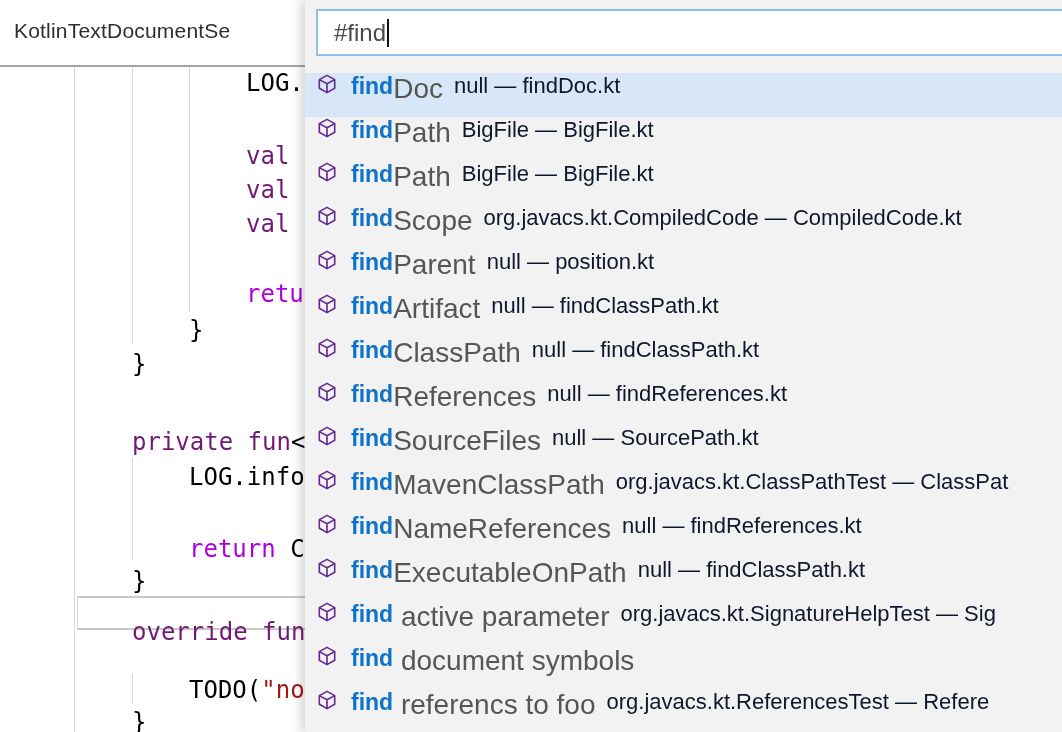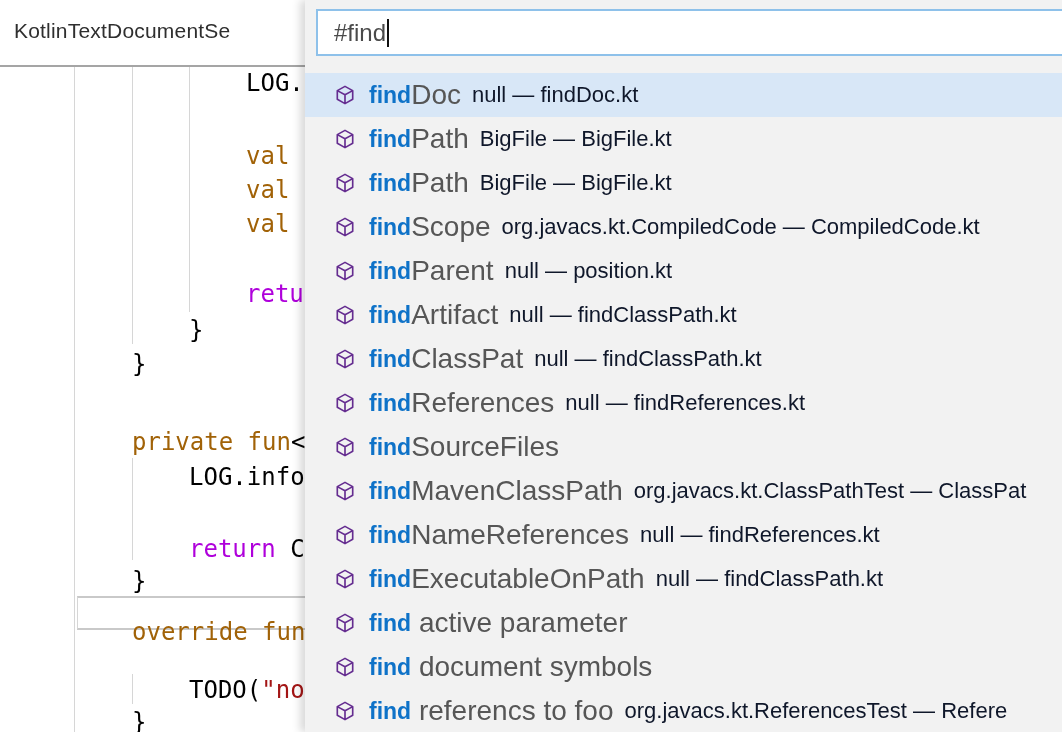--- a/index.html
+++ b/index.html
@@ -9,37 +9,37 @@
   
   .tabbar{position:absolute;left:0;top:0;width:100%;height:65px;background:#fff;
           border-bottom:2px solid #a5a5a5;z-index:1;}
   .tab-title{position:absolute;left:14px;top:19px;font-size:21px;color:#2f2f2f;
              letter-spacing:.2px;white-space:nowrap;}
   .code-area{position:absolute;left:0;top:67px;width:305px;height:665px;background:#fff;
              overflow:hidden;z-index:0;}
   .guide{position:absolute;width:1px;background:#d6d6d6;}
   .code-line{position:absolute;font-family:"DejaVu Sans Mono",monospace;font-size:24px;
              line-height:26px;white-space:pre;color:#000;}
-  .tok-k{color:#a16207;}        
+  .tok-k{color:#701a75;}        
   .tok-c{color:#af00db;}        
   .tok-p{color:#000000;}        
   .tok-s{color:#a31515;}        
   .fold-band{position:absolute;background:#fff;border-top:2px solid #c9c9c9;
              border-bottom:2px solid #c9c9c9;border-left:1px solid #d6d6d6;}
 
   
   .overlay{position:absolute;left:305px;top:0;width:757px;height:732px;background:#f2f2f2;
            box-shadow:-5px 0 8px rgba(0,0,0,.15);z-index:2;}
   .search-box{position:absolute;left:11px;top:9px;right:-4px;height:43px;background:#fff;
               border:2px solid #8ec1ea;display:flex;align-items:center;}
   .search-text{font-size:24px;color:#4a4a4a;padding-left:16px;white-space:pre;}
   .caret{display:inline-block;width:2px;height:28px;background:#111;margin-left:1px;
          vertical-align:-5px;}
   .results{position:absolute;left:0;top:73px;right:0;bottom:0;overflow:hidden;}
-  .row{position:relative;height:44px;display:flex;align-items:center;padding-left:29px;
+  .row{position:relative;height:44px;display:flex;align-items:flex-start;padding-left:11px;
        white-space:nowrap;overflow:hidden;cursor:default;}
   .row.selected{background:#d8e7f7;}
   .row .sym{flex:0 0 auto;width:22px;height:22px;margin-right:13px;}
   .row .match{font-weight:bold;color:#0e72c8;font-size:23px;white-space:pre;}
   .row .rest{color:#565656;font-size:28px;white-space:pre;}
   .row .meta{color:#0f172a;font-size:22px;margin-left:11px;white-space:pre;}
 </style>
 </head>
 <body>
 
@@ -125,37 +125,38 @@
     </svg>
     <span class="match">find</span>
           <span class="rest">Artifact</span>
     <span class="meta">null — findClassPath.kt</span>
   </div>
         <div class="row">
     <svg class="sym" viewBox="0 0 24 24">
       <path d="M12 2.6 L20.4 7.2 L20.4 16.6 L12 21.4 L3.6 16.6 L3.6 7.2 Z M3.6 7.2 L12 11.8 L20.4 7.2 M12 11.8 L12 21.4" fill="none" stroke="#652d90" stroke-width="1.8" stroke-linejoin="round"></path>
     </svg>
     <span class="match">find</span>
-          <span class="rest">ClassPat</span>
+          <span class="rest">ClassPath</span>
     <span class="meta">null — findClassPath.kt</span>
   </div>
         <div class="row">
     <svg class="sym" viewBox="0 0 24 24">
       <path d="M12 2.6 L20.4 7.2 L20.4 16.6 L12 21.4 L3.6 16.6 L3.6 7.2 Z M3.6 7.2 L12 11.8 L20.4 7.2 M12 11.8 L12 21.4" fill="none" stroke="#652d90" stroke-width="1.8" stroke-linejoin="round"></path>
     </svg>
     <span class="match">find</span>
           <span class="rest">References</span>
     <span class="meta">null — findReferences.kt</span>
   </div>
         <div class="row">
     <svg class="sym" viewBox="0 0 24 24">
       <path d="M12 2.6 L20.4 7.2 L20.4 16.6 L12 21.4 L3.6 16.6 L3.6 7.2 Z M3.6 7.2 L12 11.8 L20.4 7.2 M12 11.8 L12 21.4" fill="none" stroke="#652d90" stroke-width="1.8" stroke-linejoin="round"></path>
     </svg>
     <span class="match">find</span>
           <span class="rest">SourceFiles</span>
+    <span class="meta">null — SourcePath.kt</span>
   </div>
         <div class="row">
     <svg class="sym" viewBox="0 0 24 24">
       <path d="M12 2.6 L20.4 7.2 L20.4 16.6 L12 21.4 L3.6 16.6 L3.6 7.2 Z M3.6 7.2 L12 11.8 L20.4 7.2 M12 11.8 L12 21.4" fill="none" stroke="#652d90" stroke-width="1.8" stroke-linejoin="round"></path>
     </svg>
     <span class="match">find</span>
           <span class="rest">MavenClassPath</span>
     <span class="meta">org.javacs.kt.ClassPathTest — ClassPat</span>
   </div>
         <div class="row">
@@ -173,20 +174,21 @@
     <span class="match">find</span>
           <span class="rest">ExecutableOnPath</span>
     <span class="meta">null — findClassPath.kt</span>
   </div>
         <div class="row">
     <svg class="sym" viewBox="0 0 24 24">
       <path d="M12 2.6 L20.4 7.2 L20.4 16.6 L12 21.4 L3.6 16.6 L3.6 7.2 Z M3.6 7.2 L12 11.8 L20.4 7.2 M12 11.8 L12 21.4" fill="none" stroke="#652d90" stroke-width="1.8" stroke-linejoin="round"></path>
     </svg>
     <span class="match">find</span>
           <span class="rest"> active parameter</span>
+    <span class="meta">org.javacs.kt.SignatureHelpTest — Sig</span>
   </div>
         <div class="row">
     <svg class="sym" viewBox="0 0 24 24">
       <path d="M12 2.6 L20.4 7.2 L20.4 16.6 L12 21.4 L3.6 16.6 L3.6 7.2 Z M3.6 7.2 L12 11.8 L20.4 7.2 M12 11.8 L12 21.4" fill="none" stroke="#652d90" stroke-width="1.8" stroke-linejoin="round"></path>
     </svg>
     <span class="match">find</span>
           <span class="rest"> document symbols</span>
   </div>
         <div class="row">
     <svg class="sym" viewBox="0 0 24 24">

